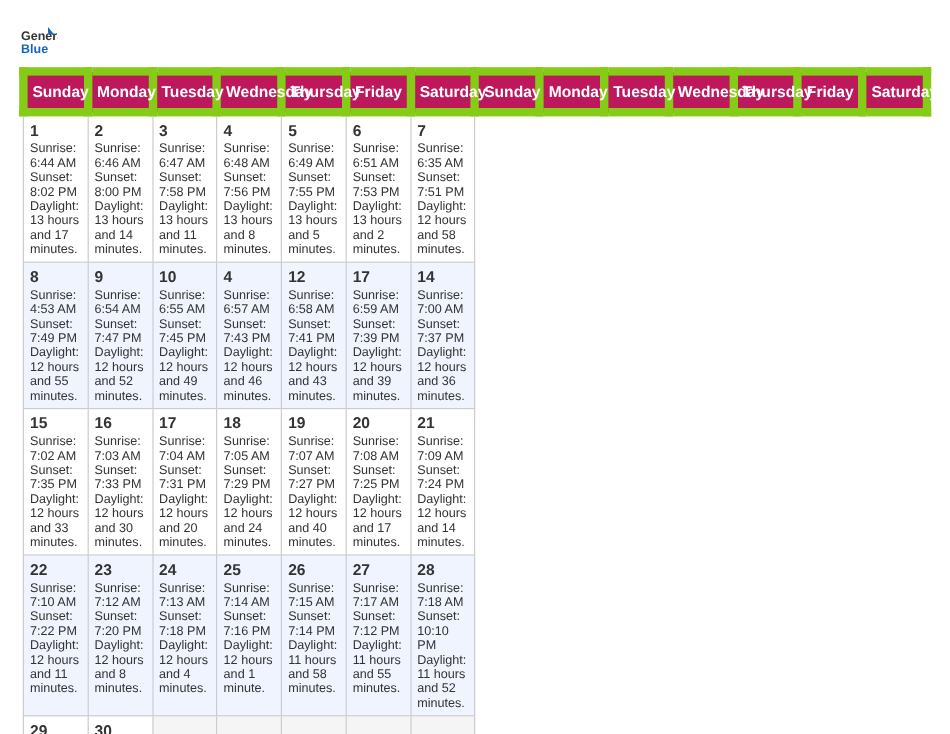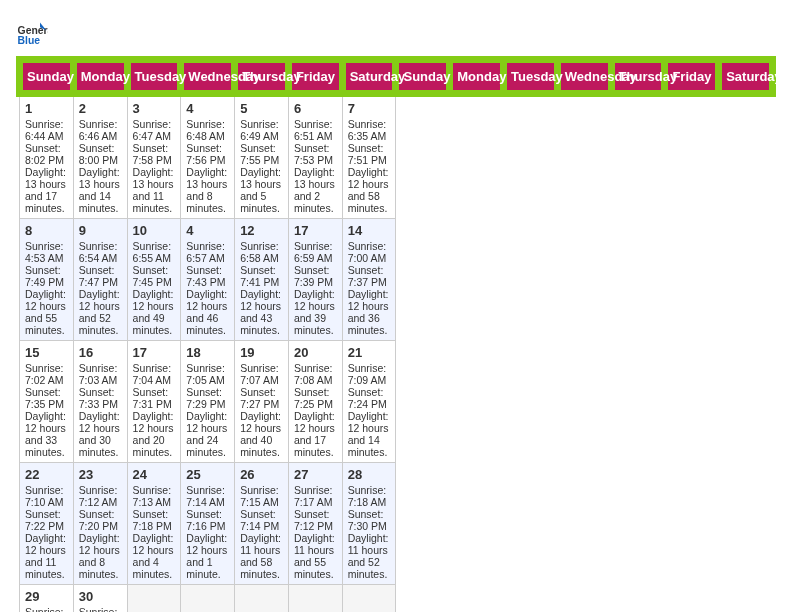--- a/index.html
+++ b/index.html
@@ -139,21 +139,21 @@
         <td><span class="day-num">20</span><span>Sunrise: 7:08 AM</span><br><span>Sunset: 7:25 PM</span><br><span>Daylight: 12 hours and 17 minutes.</span></td>
         <td><span class="day-num">21</span><span>Sunrise: 7:09 AM</span><br><span>Sunset: 7:24 PM</span><br><span>Daylight: 12 hours and 14 minutes.</span></td>
       </tr>
       <tr>
         <td><span class="day-num">22</span><span>Sunrise: 7:10 AM</span><br><span>Sunset: 7:22 PM</span><br><span>Daylight: 12 hours and 11 minutes.</span></td>
         <td><span class="day-num">23</span><span>Sunrise: 7:12 AM</span><br><span>Sunset: 7:20 PM</span><br><span>Daylight: 12 hours and 8 minutes.</span></td>
         <td><span class="day-num">24</span><span>Sunrise: 7:13 AM</span><br><span>Sunset: 7:18 PM</span><br><span>Daylight: 12 hours and 4 minutes.</span></td>
         <td><span class="day-num">25</span><span>Sunrise: 7:14 AM</span><br><span>Sunset: 7:16 PM</span><br><span>Daylight: 12 hours and 1 minute.</span></td>
         <td><span class="day-num">26</span><span>Sunrise: 7:15 AM</span><br><span>Sunset: 7:14 PM</span><br><span>Daylight: 11 hours and 58 minutes.</span></td>
         <td><span class="day-num">27</span><span>Sunrise: 7:17 AM</span><br><span>Sunset: 7:12 PM</span><br><span>Daylight: 11 hours and 55 minutes.</span></td>
-        <td><span class="day-num">28</span><span>Sunrise: 7:18 AM</span><br><span>Sunset: 7:30 PM</span><br><span>Daylight: 11 hours and 52 minutes.</span></td>
+        <td><span class="day-num">28</span><span>Sunrise: 7:18 AM</span><br><span>Sunset: 10:10 PM</span><br><span>Daylight: 11 hours and 52 minutes.</span></td>
       </tr>
       <tr>
         <td><span class="day-num">29</span><span>Sunrise: 7:19 AM</span><br><br></td>
         <td><span class="day-num">30</span><span>Sunrise: 7:20 AM</span><br><br></td>
         <td class="empty-cell"></td>
         <td class="empty-cell"></td>
         <td class="empty-cell"></td>
         <td class="empty-cell"></td>
         <td class="empty-cell"></td>
       </tr>

